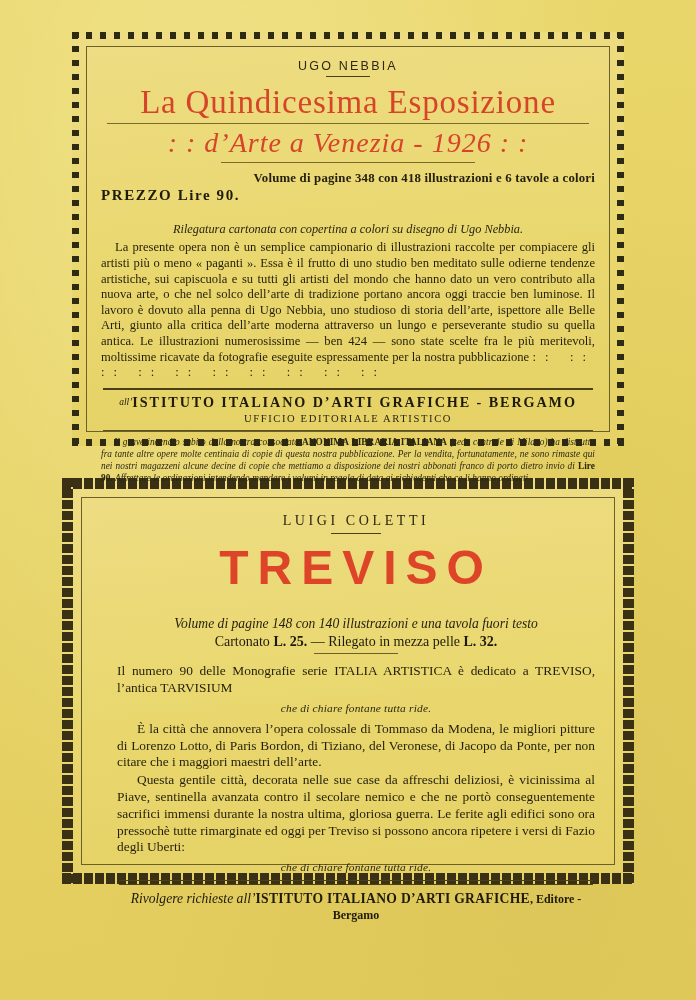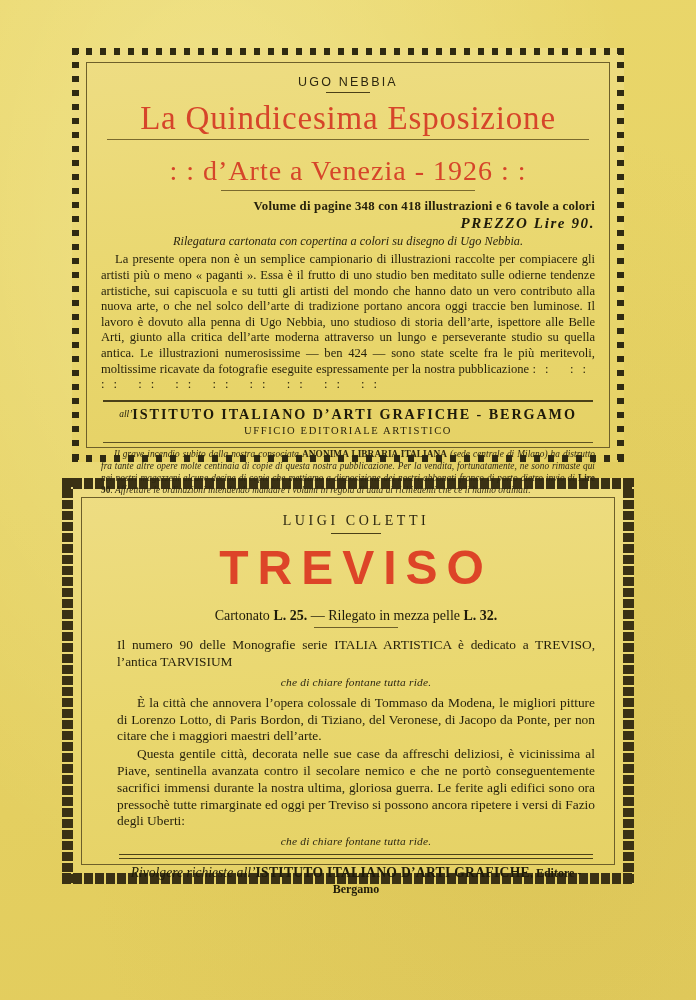--- a/index.html
+++ b/index.html
@@ -28,21 +28,21 @@
   
   .ad {
     position: absolute;
     box-sizing: border-box;
     background: linear-gradient(175deg, #eedd84 0%, #e9d76e 55%, #e5d165 100%);
   }
 
   
   #ad-top {
     left: 72px;
-    top: 48px;
+    top: 32px;
     width: 552px;
     height: 414px;
     padding: 7px;
   }
   .dot-border {
     position: absolute;
     inset: 0;
     pointer-events: none;
   }
   .dot-border .edge {
@@ -159,43 +159,42 @@
     line-height: 1.12;
     letter-spacing: 0.8px;
     margin: 7px 0 0 0;
     font-weight: 400;
   }
   .title-rule {
     height: 1px;
     background: #7a6a2e;
     margin: 2px 6px 2px 6px;
   }
-  .title-red.line2 { font-size: 28px; letter-spacing: 1px; margin-top: 15px; }
+  .title-red.line2 { font-size: 28px; letter-spacing: 1px; margin-top: 3px; font-style: italic; }
 
   .subtitle-rule-short {
     height: 1px; background: #7a6a2e;
     margin: 4px 120px 8px 120px;
   }
 
   .vol-line {
     text-align: right;
     font-size: 12.8px;
     font-weight: bold;
     color: #26210c;
     letter-spacing: 0.2px;
     margin: 4px 0 1px 0;
   }
   .prezzo {
-    text-align: right;
+    text-align: left;
     font-size: 15px;
     font-weight: bold;
     color: #1f1b0a;
     letter-spacing: 1.6px;
-    margin: 0 0 2px 0;
-    font-style: italic;
+    margin: 0 0 18px 0;
   }
   .rileg {
     text-align: center;
     font-style: italic;
     font-size: 12.3px;
     color: #2b2510;
     margin: 0 0 3px 0;
   }
 
   .body-just {
@@ -277,21 +276,21 @@
   }
   .author2-rule { width: 50px; height: 1px; background: #4a4018; margin: 4px auto 0 auto; }
 
   .treviso {
     text-align: center;
     font-family: "Liberation Sans", sans-serif;
     font-weight: bold;
     font-size: 48px;
     letter-spacing: 9px;
     color: #dd4428;
-    margin: 10px 0 16px 0;
+    margin: 10px 0 24px 0;
     line-height: 1.0;
   }
 
   .vol2 {
     text-align: center;
     font-style: italic;
     font-size: 13.6px;
     color: #241f0b;
     margin: 6px 0 2px 0;
   }
@@ -395,20 +394,21 @@
     <div class="oe o-right"></div>
   </div>
   <div class="inner-rule-bot"></div>
 
   <div class="content" id="bot-content">
     <div class="author2">LUIGI  COLETTI</div>
     <div class="author2-rule"></div>
 
     <div class="treviso">TREVISO</div>
 
+    <div class="vol2">Volume di pagine 148 con 140 illustrazioni e una tavola fuori testo</div>
     <div class="cart2"><span>Cartonato </span><b>L. 25.</b><span> — Rilegato in mezza pelle </span><b>L. 32.</b></div>
     <div class="cart2-rule"></div>
 
     <p class="numero"><span>Il numero 90 delle Monografie serie ITALIA ARTISTICA è dedicato a TREVISO, l’antica TARVISIUM</span></p>
     <div class="verse">che di chiare fontane tutta ride.</div>
 
     <p class="body2">È la città che annovera l’opera colossale di Tommaso da Modena, le migliori pitture di Lorenzo Lotto, di Paris Bordon, di Tiziano, del Veronese, di Jacopo da Ponte, per non citare che i maggiori maestri dell’arte.</p>
     <p class="body2 second">Questa gentile città, decorata nelle sue case da affreschi deliziosi, è vicinissima al Piave, sentinella avanzata contro il secolare nemico e che ne portò conseguentemente sacrifici immensi durante la nostra ultima, gloriosa guerra. Le ferite agli edifici sono ora pressochè tutte rimarginate ed oggi per Treviso si possono ancora ripetere i versi di Fazio degli Uberti:</p>
 
     <div class="verse">che di chiare fontane tutta ride.</div>

